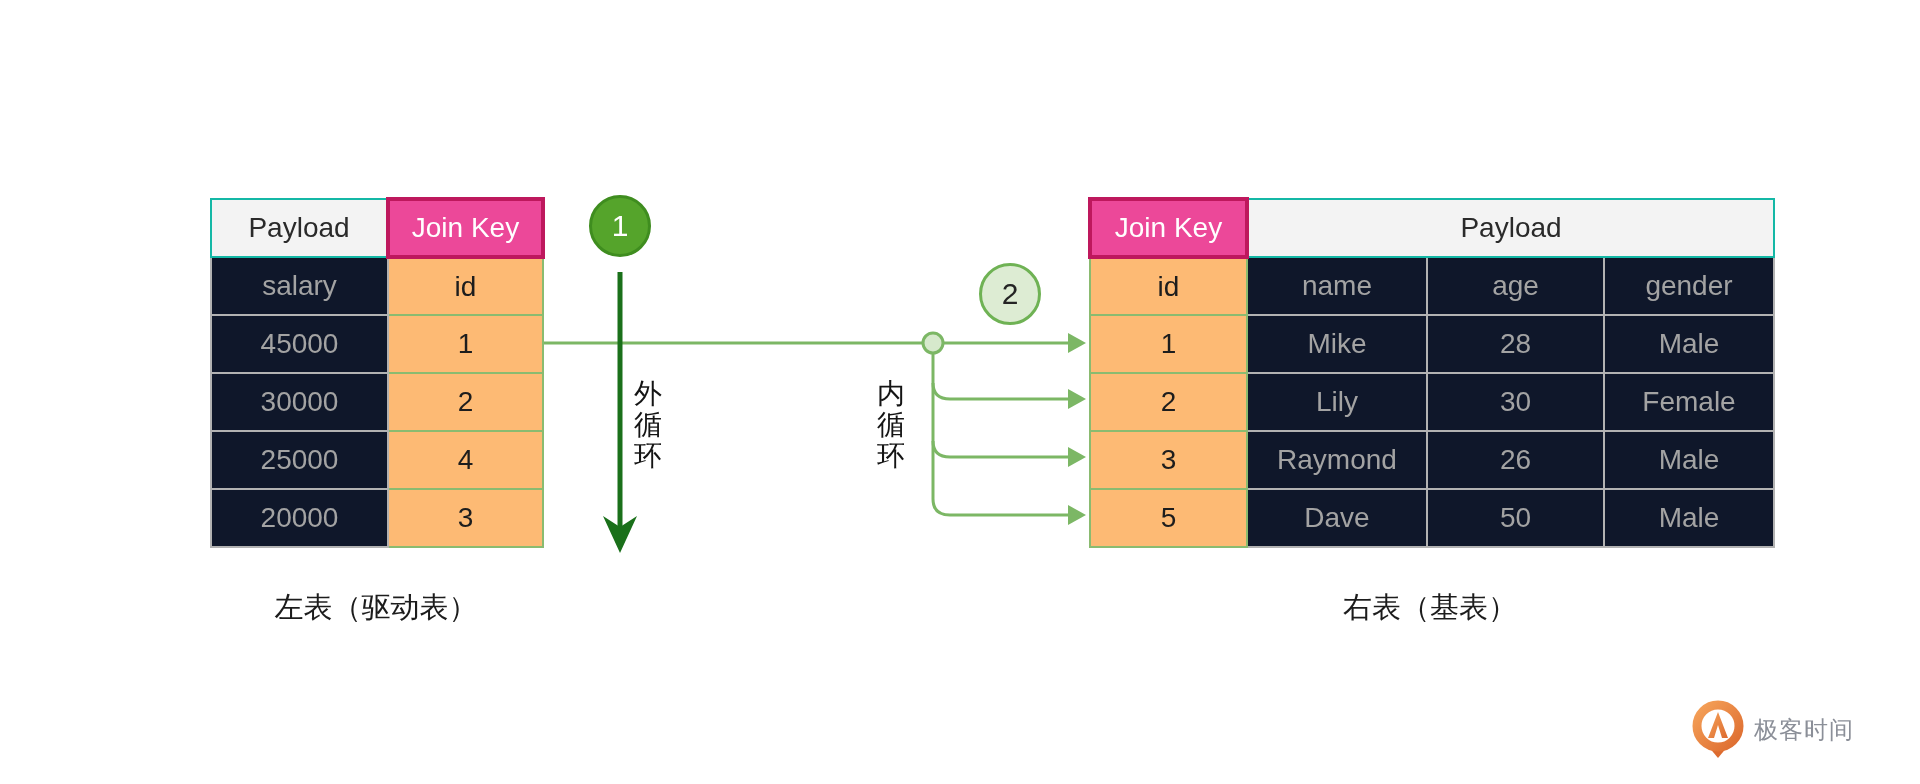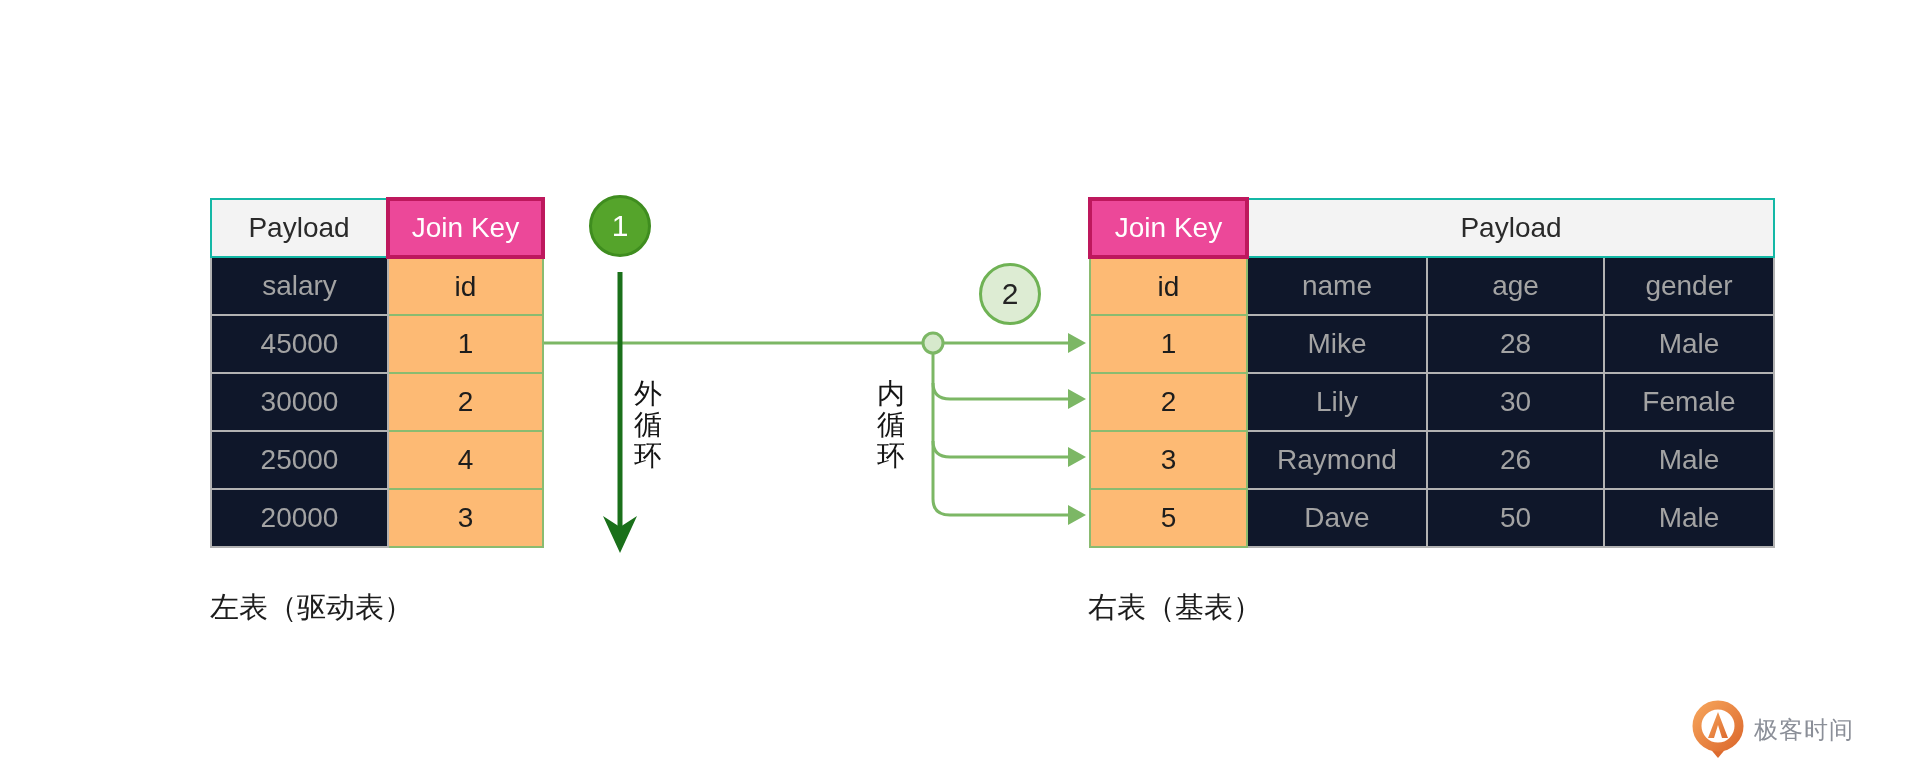--- a/index.html
+++ b/index.html
@@ -34,20 +34,21 @@
   
   .cell-green-head { background: #ec4899; border: 4px solid #be185d; color: #ffffff; }
   .cell-green      { background: #fdba74; border: 2px solid #8abb70; color: #1d1d1d; }
 
   #left-table  { left: 210px;  top: 197px; }
   #right-table { left: 1088px; top: 197px; }
 
   .tbl-label {
     position: absolute;
     top: 588px;
+    text-align: center;
     font-size: 29px;
     color: #1c1c1c;
   }
   #left-table-label  { left: 210px;  width: 332px; }
   #right-table-label { left: 1088px; width: 684px; }
 
   
   #arrow-layer { position: absolute; left: 0; top: 0; pointer-events: none; }
 
   .badge {

